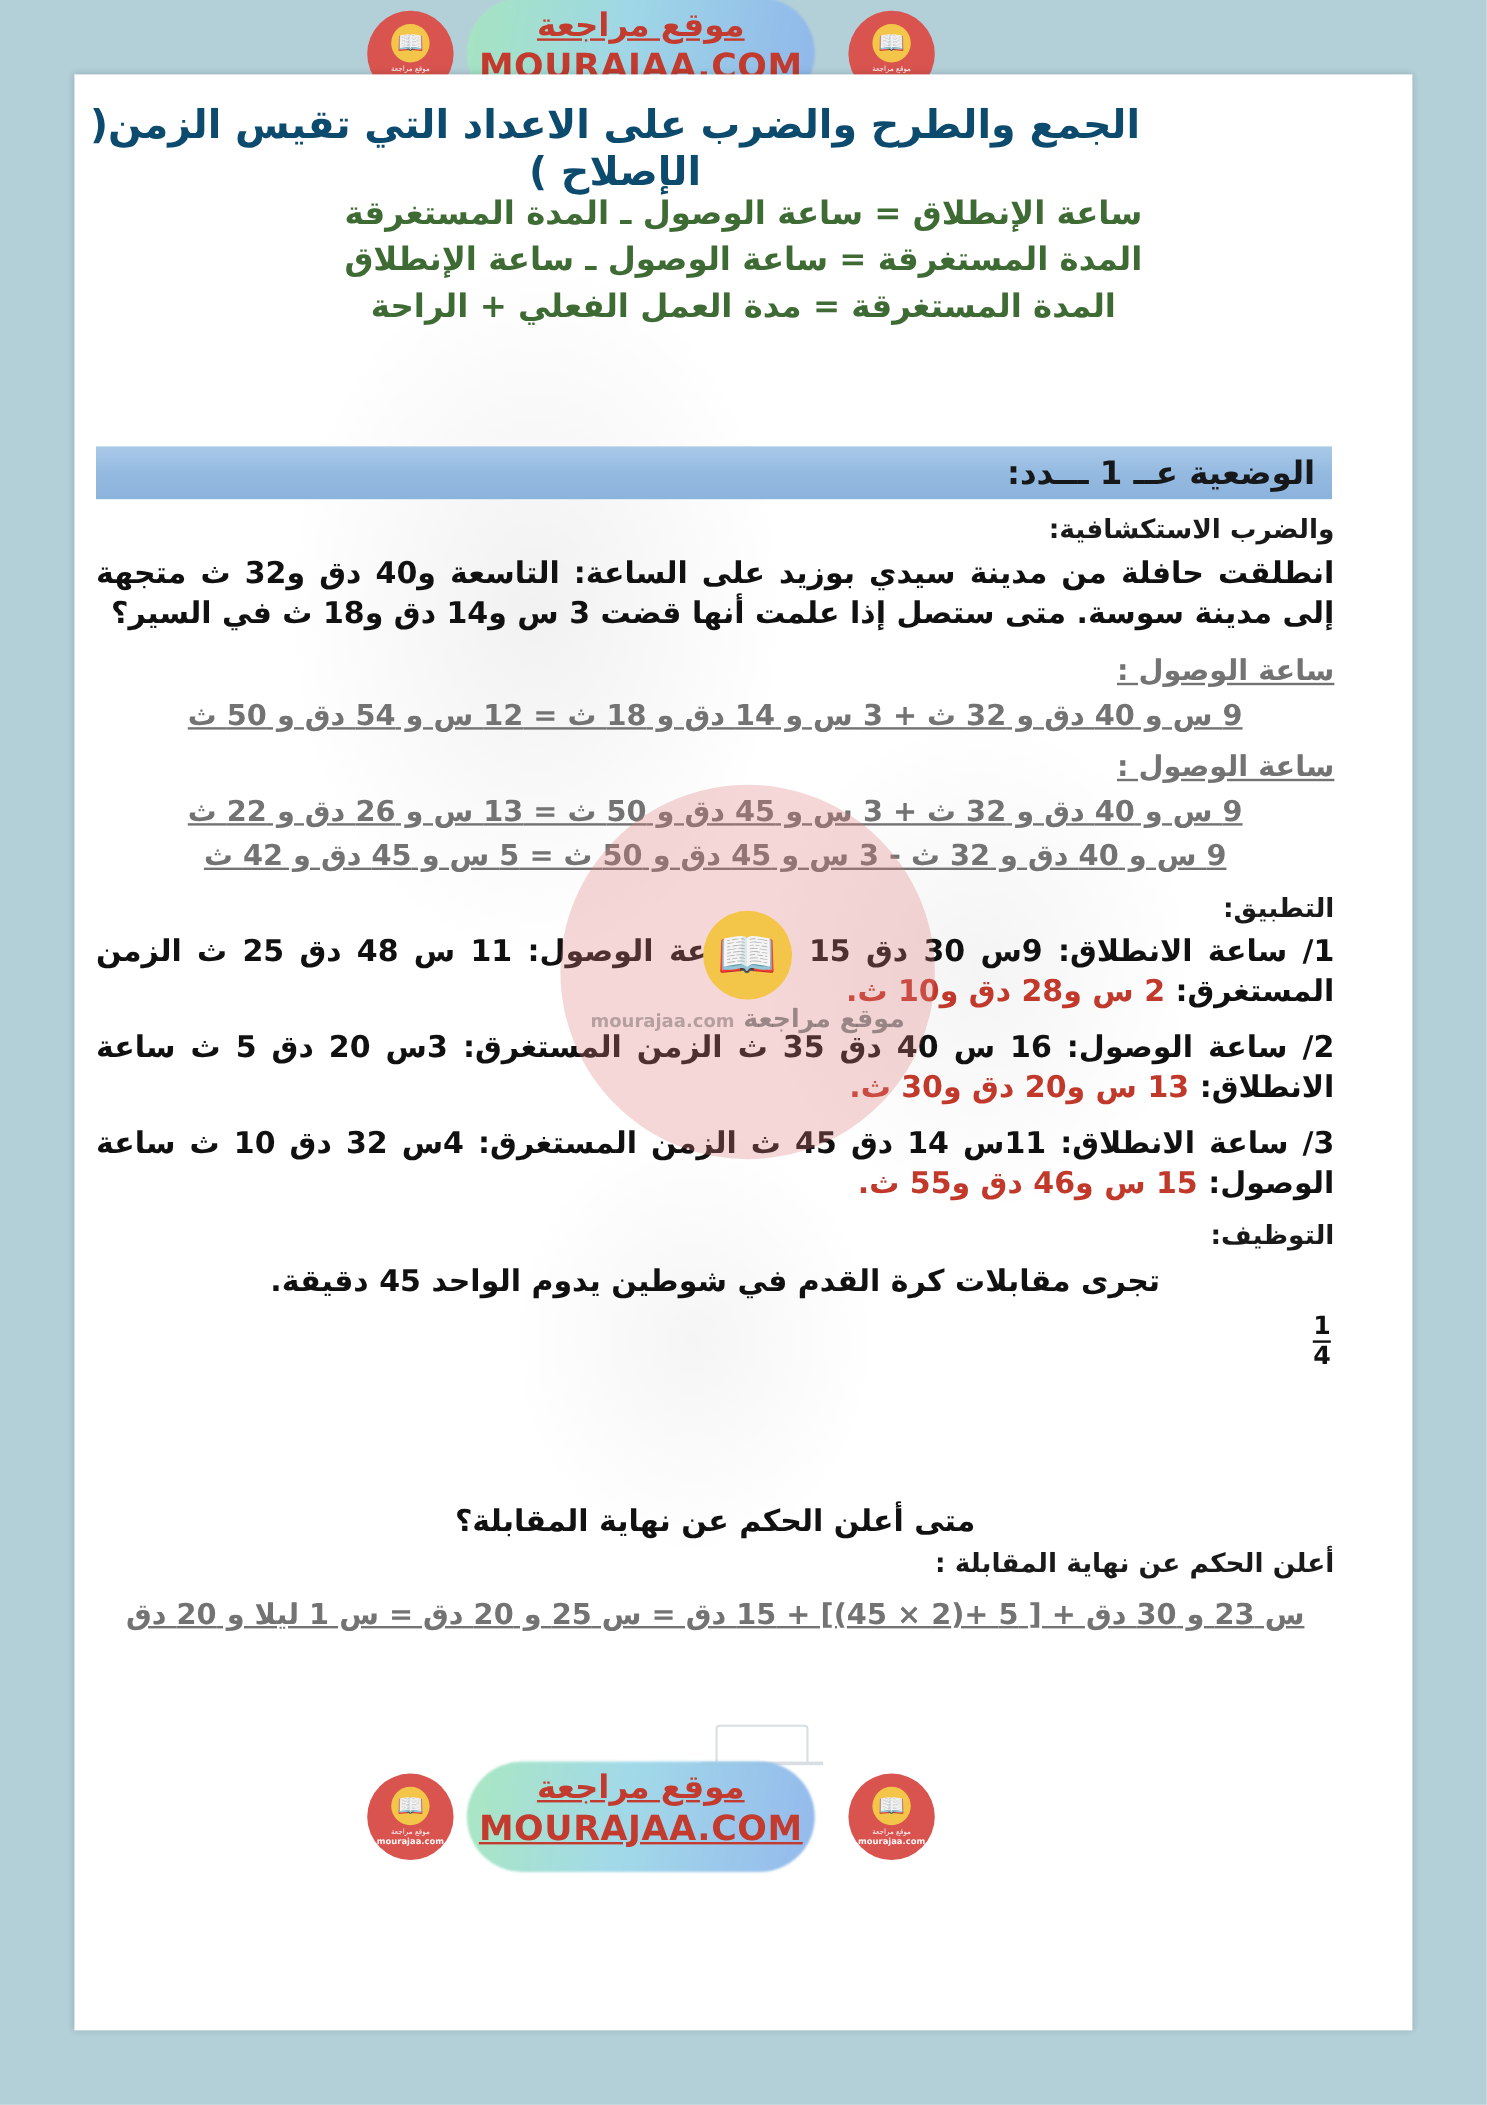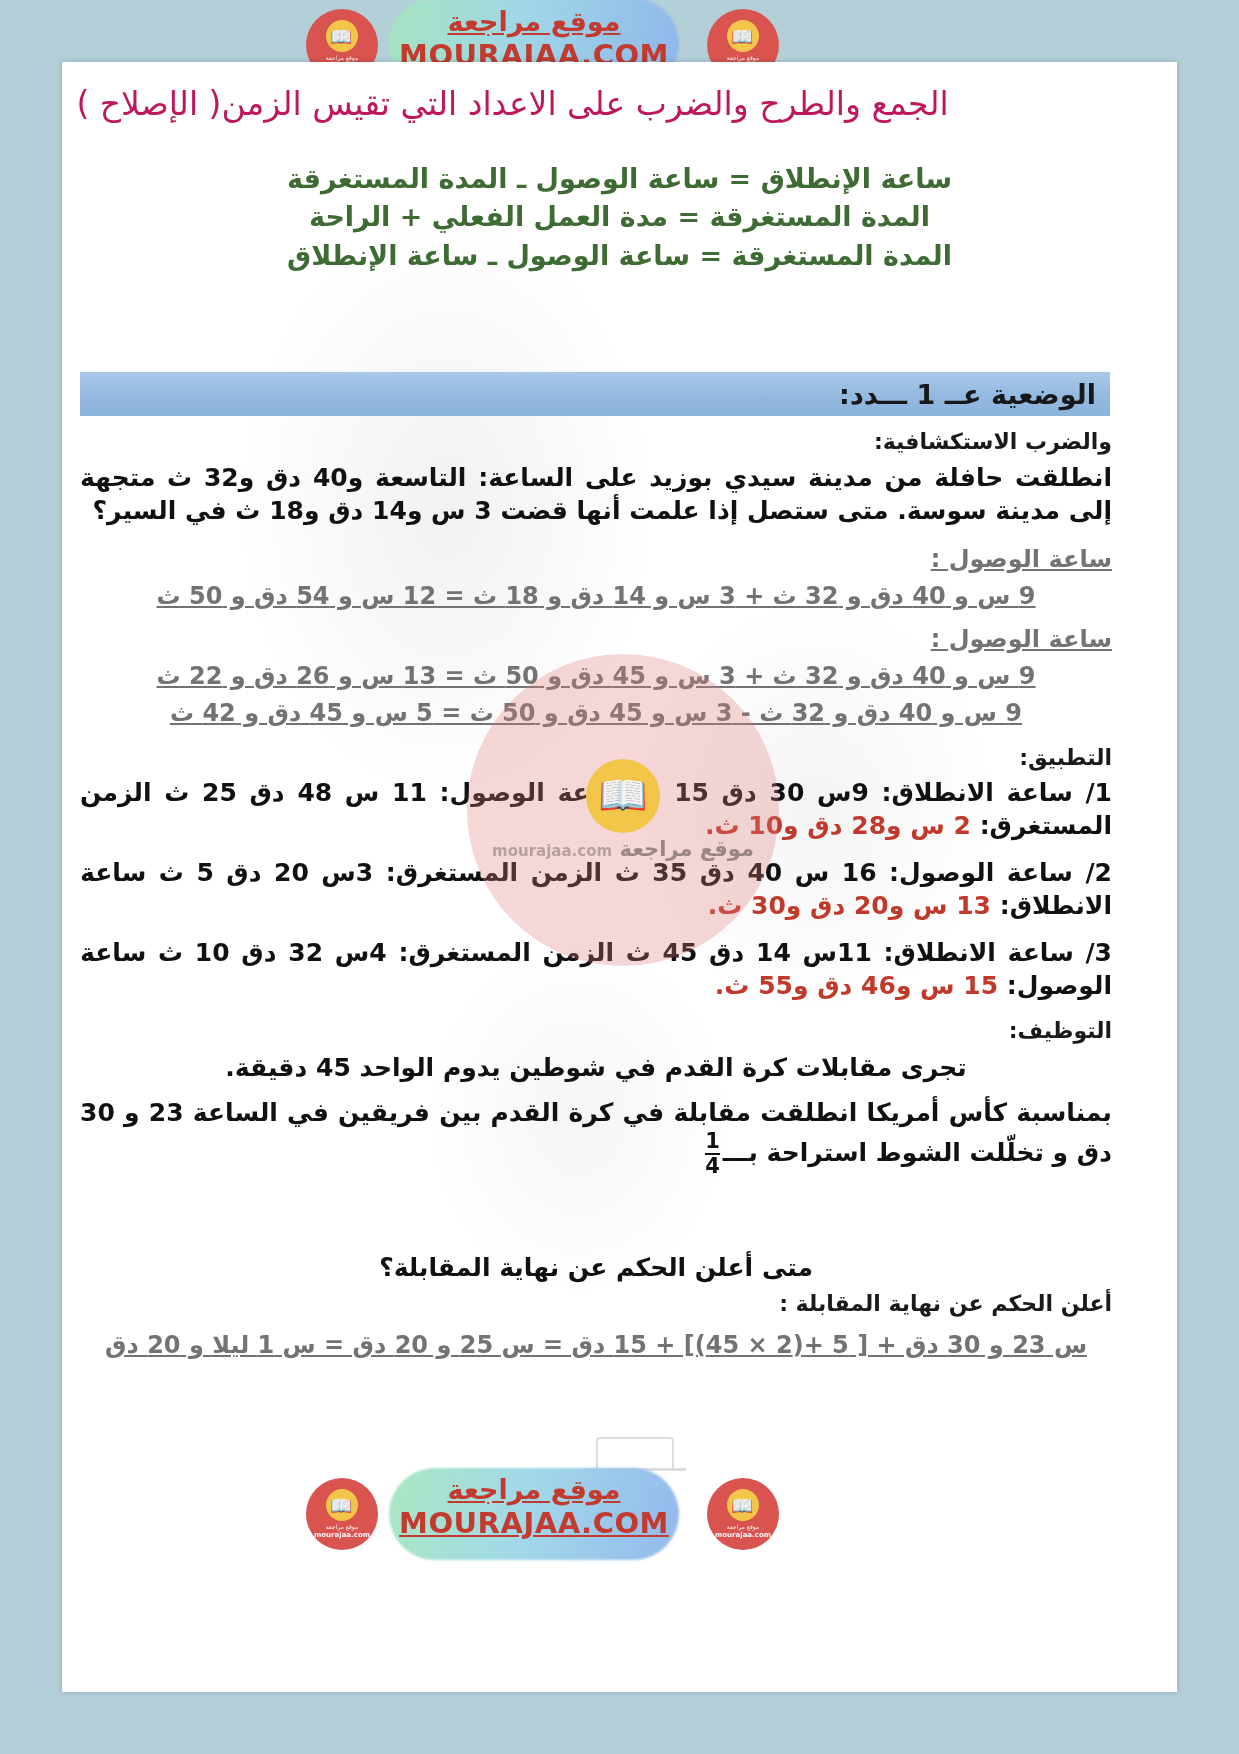--- a/index.html
+++ b/index.html
@@ -74,21 +74,21 @@
     display:flex;align-items:center;justify-content:center;font-size:18px;color:#8a5a12;
   }
   .badge-cap{font-size:6px;line-height:1.15;margin-top:3px;text-align:center;opacity:.95;}
   .badge-cap b{font-size:7px;display:block;}
 
   
   .doc{position:absolute;left:0;top:0;width:1115px;padding:0;}
 
   .doc-title{
     position:absolute;left:0;top:22px;width:901px;text-align:center;
-    color:#be185d;font-size:33px;font-weight:normal;letter-spacing:-.3px;
+    color:#0c4a6e;font-size:33px;font-weight:bold;letter-spacing:-.3px;
   }
 
   .formulas{
     position:absolute;left:0;top:98px;width:1115px;
     text-align:center;color:#3e6b33;font-weight:bold;font-size:27px;line-height:1.42;
   }
   .formulas div{white-space:nowrap;}
 
   .section-bar{
     position:absolute;left:18px;top:310px;width:1030px;height:44px;
@@ -154,22 +154,22 @@
 <div class="sheet">
 
   <div class="wm-grey"></div>
 
   <div class="doc">
 
     <div class="doc-title">الجمع والطرح والضرب على الاعداد التي تقيس الزمن( الإصلاح )</div>
 
     <div class="formulas">
       <div>ساعة الإنطلاق = ساعة الوصول ـ المدة المستغرقة</div>
+      <div>المدة المستغرقة = ساعة الوصول ـ ساعة الإنطلاق</div>
       <div>المدة المستغرقة = مدة العمل الفعلي + الراحة</div>
-      <div>المدة المستغرقة = ساعة الوصول ـ ساعة الإنطلاق</div>
     </div>
 
     <div class="section-bar">الوضعية عــ 1 ـــدد:</div>
 
     <div class="body-txt lbl" style="top:366px;">والضرب الاستكشافية:</div>
 
     <div class="body-txt" style="top:400px;">انطلقت حافلة من مدينة سيدي بوزيد على الساعة: التاسعة و40 دق و32 ث متجهة إلى مدينة سوسة. متى ستصل إذا علمت أنها قضت 3 س و14 دق و18 ث في السير؟</div>
 
     <div class="body-txt redline" style="top:482px;font-size:24px;">ساعة الوصول :</div>
     <div class="body-txt redline ctr" style="top:519px;font-size:24px;">9 س و 40 دق و 32 ث + 3 س و 14 دق و 18 ث = 12 س و 54 دق و 50 ث</div>
@@ -193,21 +193,21 @@
     <div class="body-txt" style="top:875px;">
       <span>3/ ساعة الانطلاق: 11س 14 دق 45 ث الزمن المستغرق: 4س 32 دق 10 ث ساعة الوصول:</span>
       <span class="red">15 س و46 دق و55 ث.</span>
     </div>
 
     <div class="body-txt lbl" style="top:955px;">التوظيف:</div>
 
     <div class="body-txt ctr" style="top:990px;">تجرى مقابلات كرة القدم في شوطين يدوم الواحد 45 دقيقة.</div>
 
     <div class="body-txt" style="top:1033px;line-height:1.45;">
-      <span>بمناسبة كأس أمريكا انطلقت مقابلة في كرة القدم بين فريقين في الساعة 23 و 30 دق و تخلّلت الشوط استراحة بـــ</span><span class="frac"><span class="num">1</span><span class="den">4</span></span>
+      <span class="frac"><span class="num">1</span><span class="den">4</span></span>
     </div>
 
     <div class="body-txt ctr" style="top:1190px;">متى أعلن الحكم عن نهاية المقابلة؟</div>
 
     <div class="body-txt lbl" style="top:1228px;">أعلن الحكم عن نهاية المقابلة :</div>
 
     <div class="body-txt redline ctr" style="top:1268px;font-size:24px;">س 23 و 30 دق + [ 5 +(2 × 45)] + 15 دق = س 25 و 20 دق = س 1 ليلا و 20 دق</div>
 
     <div class="foot-deco"></div>
   </div>

